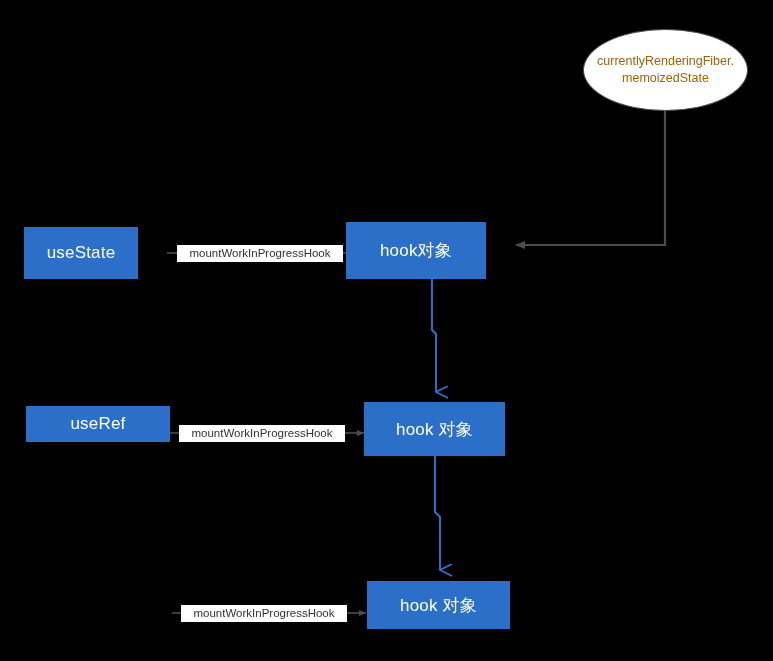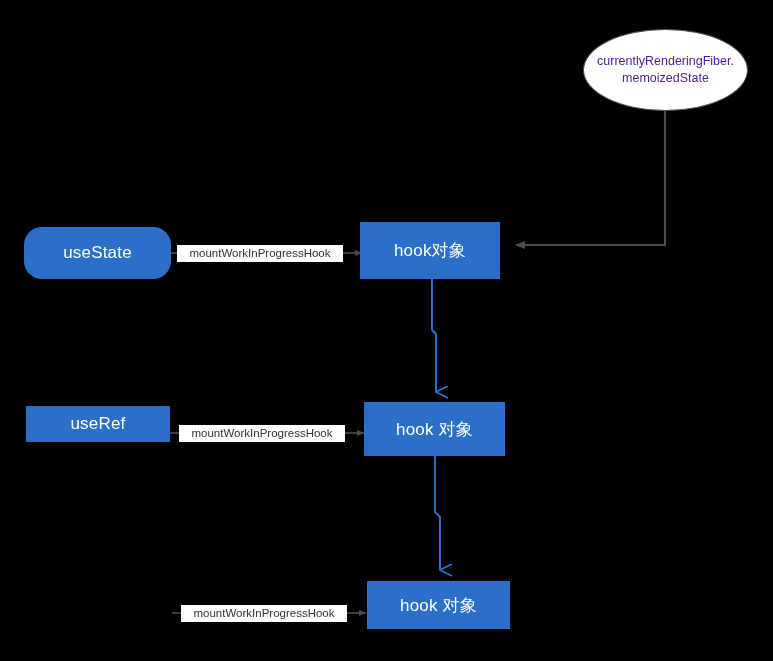--- a/index.html
+++ b/index.html
@@ -51,21 +51,21 @@
   }
   .ellipse-node {
     position: absolute;
     background: #FFFFFF;
     border: 1.6px solid #4D4D4D;
     border-radius: 50%;
     display: flex;
     align-items: center;
     justify-content: center;
     text-align: center;
-    color: #4c1d95;
+    color: #a16207;
     font-size: 12.5px;
     line-height: 17px;
     font-family: "Liberation Sans", sans-serif;
     box-sizing: border-box;
   }
   .ellipse-text {
     display: block;
     padding: 0 12px;
   }
 </style>
@@ -115,26 +115,26 @@
     </g>
   </svg>
 
   <div class="ellipse-node" style="left:583px; top:29px; width:165px; height:82px;">
     <span class="ellipse-text">
       <span>currentlyRenderingFiber.</span><br>
       <span>memoizedState</span>
     </span>
   </div>
 
-  <div class="node-box" style="left:24px; top:227px; width:147px; height:52px;border-radius:18px;">useState</div>
+  <div class="node-box" style="left:24px; top:227px; width:114px; height:52px;">useState</div>
 
   <div class="node-box" style="left:26px; top:406px; width:144px; height:36px;">useRef</div>
 
 
-  <div class="node-box" style="left:360px; top:222px; width:140px; height:57px;">hook对象</div>
+  <div class="node-box" style="left:346px; top:222px; width:140px; height:57px;">hook对象</div>
 
   <div class="node-box" style="left:364px; top:402px; width:141px; height:54px;">hook 对象</div>
 
   <div class="node-box" style="left:367px; top:581px; width:143px; height:48px;">hook 对象</div>
 
   <div class="edge-label" style="left:177px; top:245px; width:166px; height:17px;">mountWorkInProgressHook</div>
 
   <div class="edge-label" style="left:179px; top:425px; width:166px; height:17px;">mountWorkInProgressHook</div>
 
   <div class="edge-label" style="left:181px; top:605px; width:166px; height:17px;">mountWorkInProgressHook</div>

